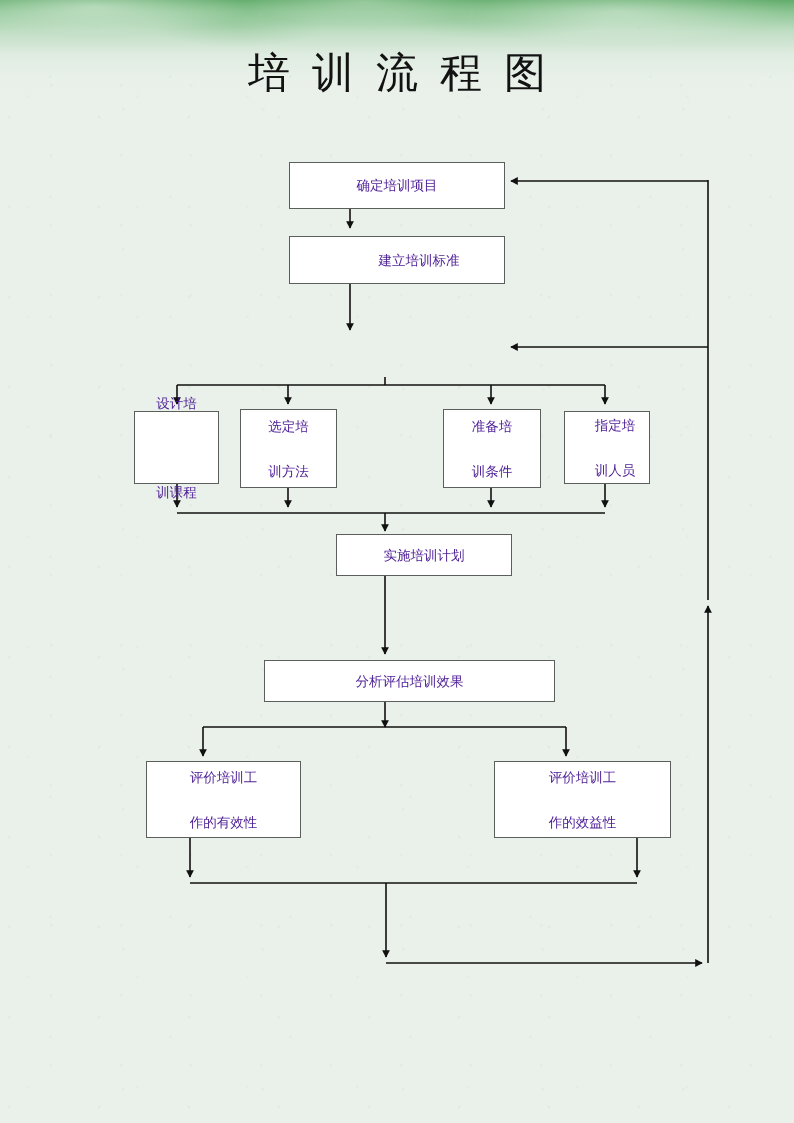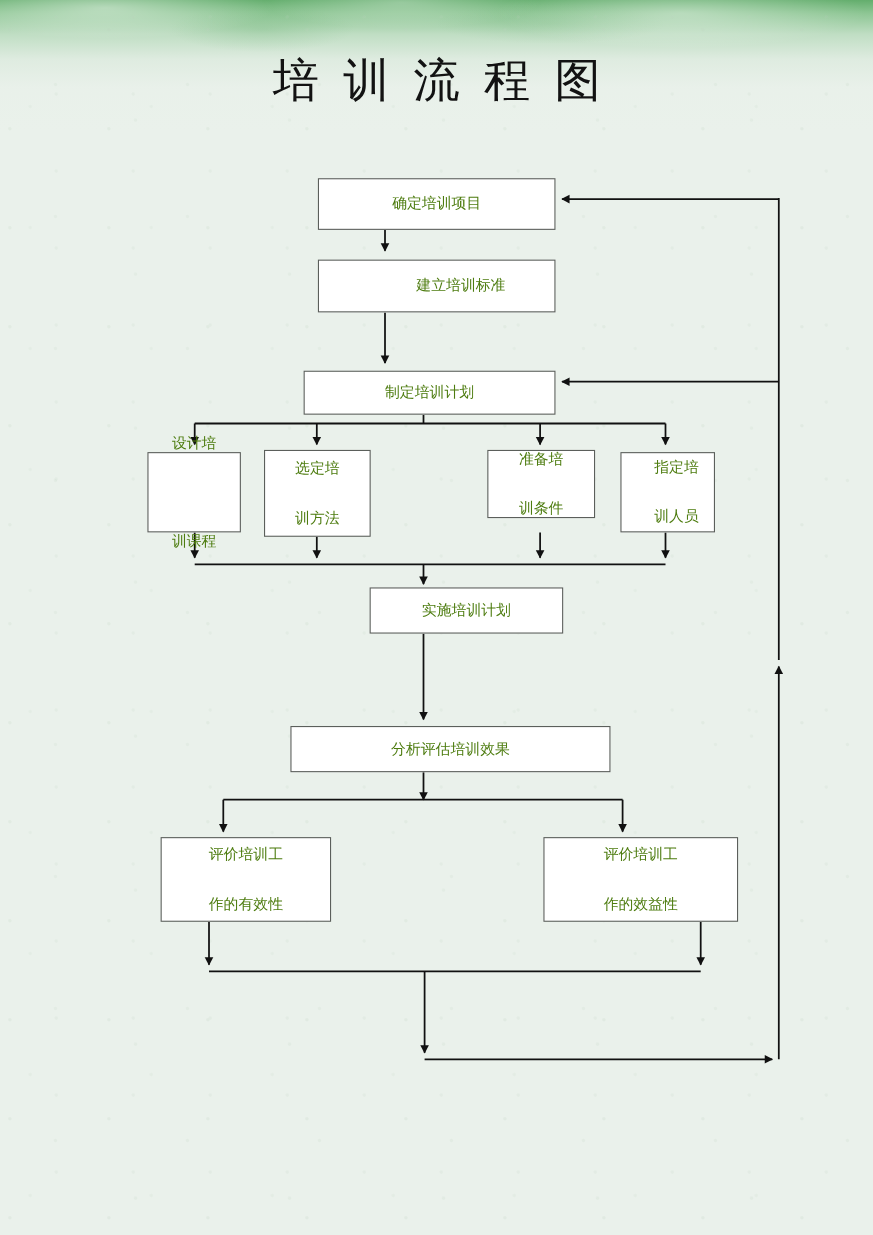--- a/index.html
+++ b/index.html
@@ -84,21 +84,21 @@
   }
   .node {
     position: absolute;
     background: #ffffff;
     border: 1.4px solid #5b5f5b;
     box-sizing: border-box;
     display: flex;
     flex-direction: column;
     align-items: center;
     justify-content: center;
-    color: #4d7c0f;
+    color: #4c1d95;
     font-size: 13.5px;
     line-height: 1.05;
     text-align: center;
     font-family: "DejaVu Sans", "Liberation Sans", sans-serif;
   }
   .node .ln {
     display: block;
   }
   .node.two-line .ln + .ln {
     margin-top: 30px;
@@ -173,35 +173,32 @@
   </svg>
 
   <div class="node" style="left:289px; top:162px; width:216px; height:47px;">
     <span class="ln">确定培训项目</span>
   </div>
 
   <div class="node" style="left:289px; top:236px; width:216px; height:48px;padding-left:44px;">
     <span class="ln">建立培训标准</span>
   </div>
 
-  <div class="node" style="left:276px; top:337px; width:229px; height:40px;">
-    <span class="ln">制定培训计划</span>
-  </div>
 
   <div class="node two-line" style="left:134px; top:411px; width:85px; height:73px;gap:44px;">
     <span class="ln">设计培</span>
     <span class="ln">训课程</span>
   </div>
 
   <div class="node two-line" style="left:240px; top:409px; width:97px; height:79px;">
     <span class="ln">选定培</span>
     <span class="ln">训方法</span>
   </div>
 
-  <div class="node two-line" style="left:443px; top:409px; width:98px; height:62px;">
+  <div class="node two-line" style="left:443px; top:409px; width:98px; height:79px;">
     <span class="ln">准备培</span>
     <span class="ln">训条件</span>
   </div>
 
   <div class="node two-line" style="left:564px; top:411px; width:86px; height:73px;padding-left:16px;">
     <span class="ln">指定培</span>
     <span class="ln">训人员</span>
   </div>
 
   <div class="node" style="left:291px; top:534px; width:176px; height:42px;margin-left:45px;">

